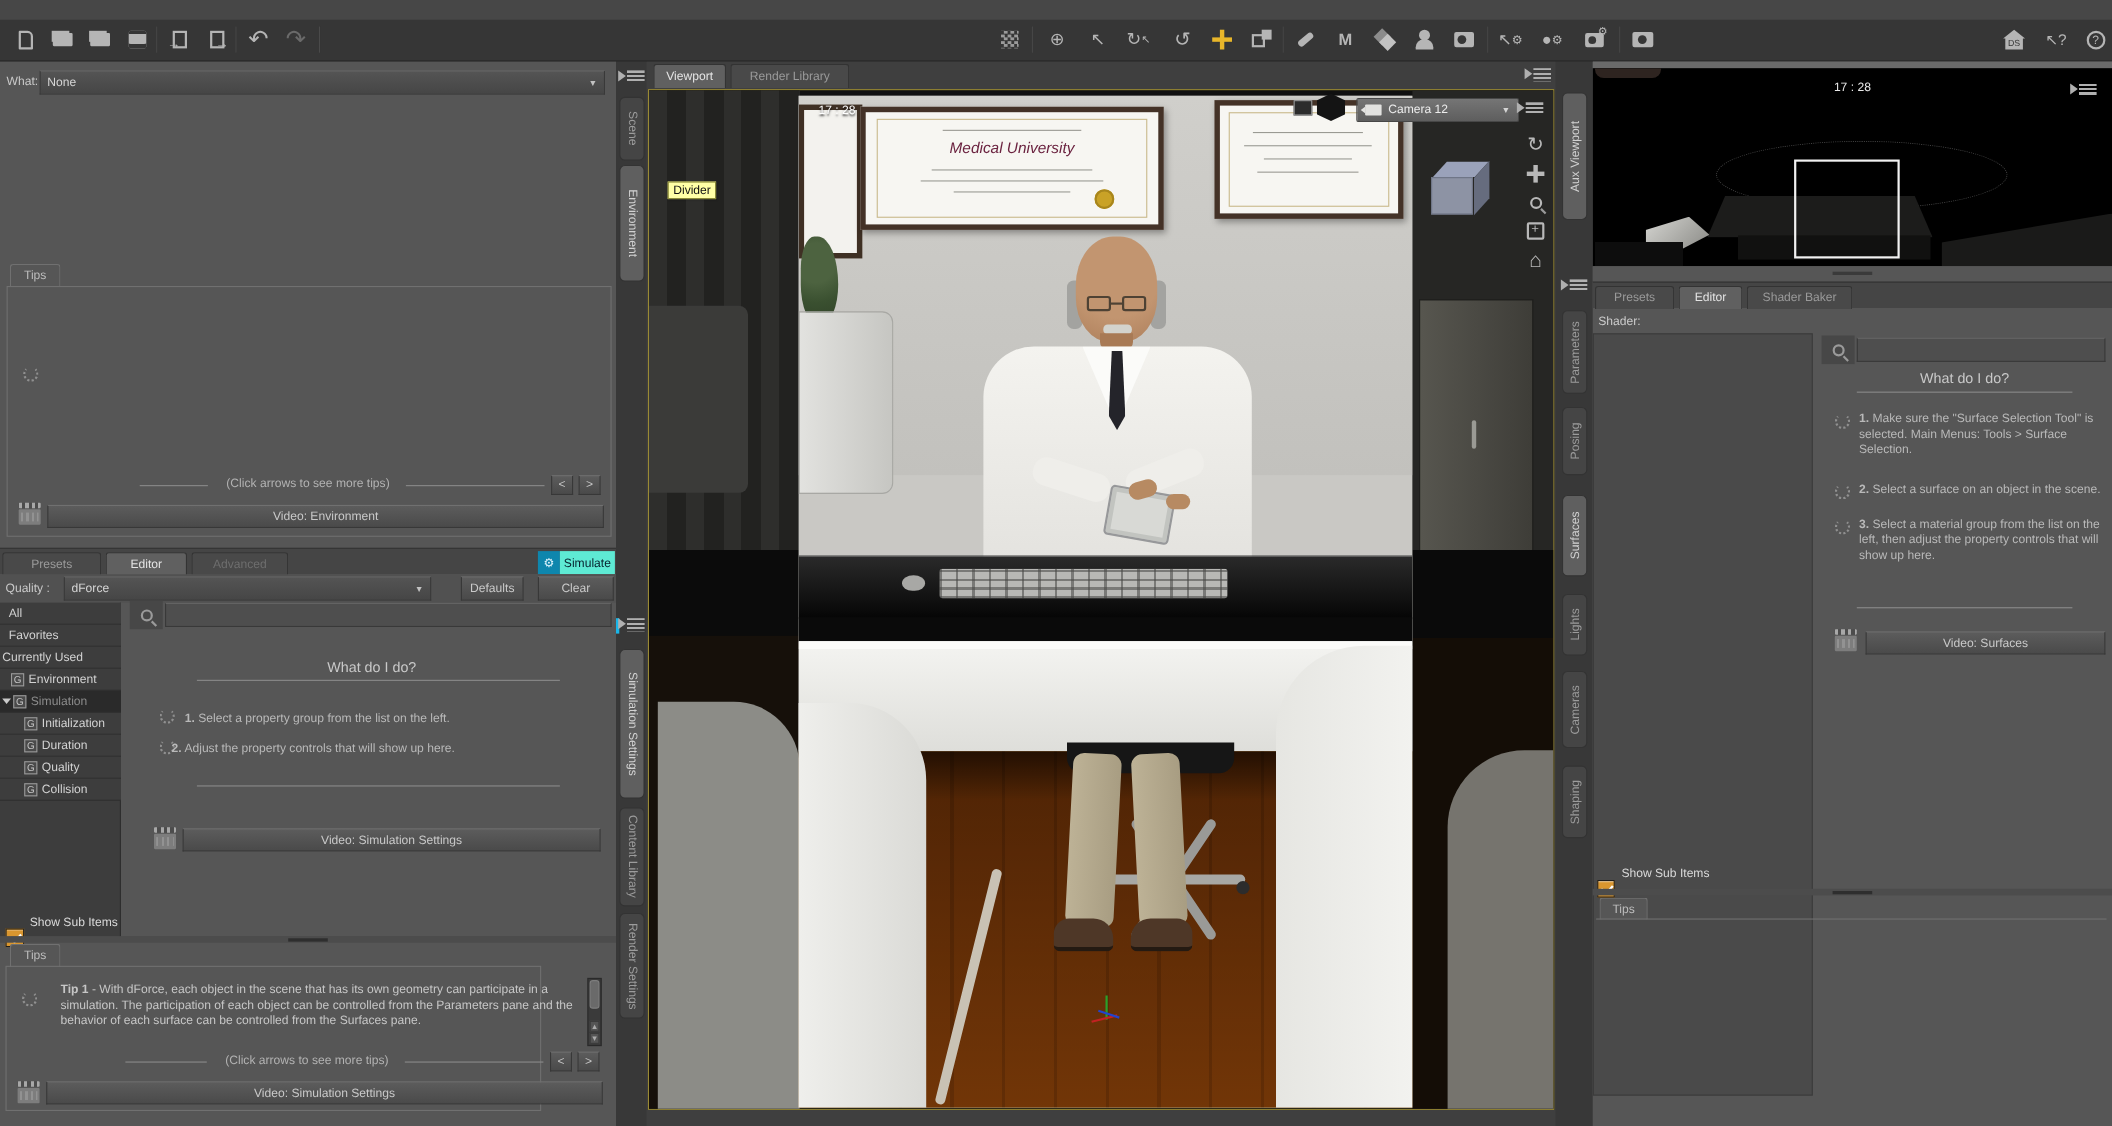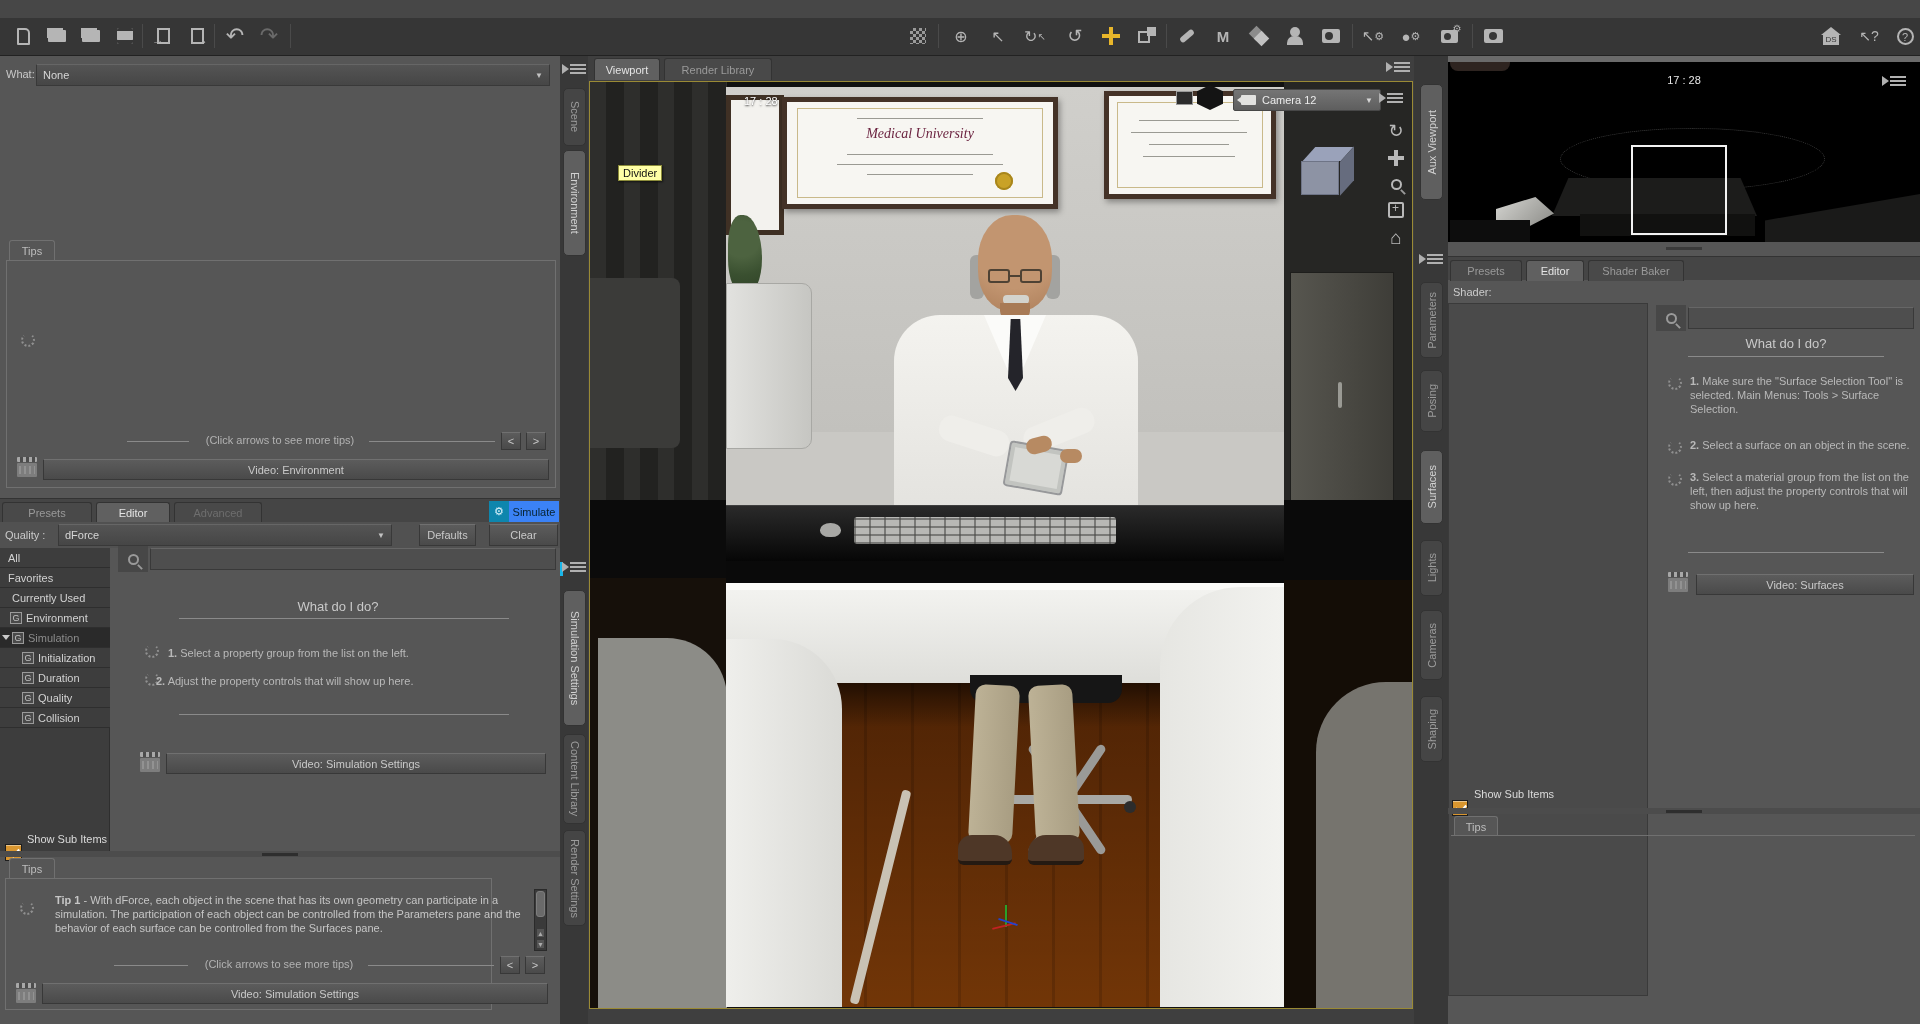--- a/index.html
+++ b/index.html
@@ -68,21 +68,21 @@
   .canvas { background:#101010; border:1px solid #9a8a35; overflow:hidden; }
   .frame { position:absolute; overflow:hidden; background:#c9c8c4; }
   .navico { position:absolute; color:#b8b8b8; display:flex; align-items:center; justify-content:center; }
   .iframe-box { width:16px; height:16px; border:2px solid #b8b8b8; border-radius:2px; position:relative; }
   .iframe-box::after { content:'+'; position:absolute; left:2px; top:-3px; color:#b8b8b8; font-size:12px; }
   .tooltipy { background:#ffffa6; border:1px solid #8c8c3a; color:#111; padding:1px 4px; box-shadow:1px 1px 2px rgba(0,0,0,.6); }
 
   .scroll { background:#3a3a3a; border:1px solid #2a2a2a; }
   .thumb { background:#6a6a6a; border:1px solid #7d7d7d; border-radius:3px; }
   .sarr { color:#aaa; font-size:7px; text-align:center; line-height:9px; background:#555; border:1px solid #3a3a3a; }
-  .cert-text { font-family:Liberation Serif, serif; font-style:italic; color:#6b2340; text-align:center; }
+  .cert-text { font-family:Liberation Sans, sans-serif; font-style:italic; color:#6b2340; text-align:center; }
   .certline { position:absolute; background:#9a9a93; height:1px; }
 </style>
 </head>
 <body>
 
 <div class="app">
 
 
   <div class="abs toolbar">
     <div class="tbi" style="left:10px">
@@ -200,42 +200,42 @@
       <div class="abs clap" style="left:10px;top:202px"></div>
       <div class="abs btn" style="left:36px;top:198px;width:506px;height:21px">Video: Environment</div>
     </div>
 
     <div class="abs" style="left:0;top:442px;width:560px;height:24px;background:#454545;border-top:1px solid #333">
       <div class="ptab" style="left:2px;top:3px;width:90px">Presets</div>
       <div class="ptab active" style="left:96px;top:3px;width:74px">Editor</div>
       <div class="ptab disabled" style="left:174px;top:3px;width:88px">Advanced</div>
       <div class="abs" style="left:489px;top:2px;width:70px;height:21px;display:flex">
         <span style="width:20px;background:#0e86ad;display:flex;align-items:center;justify-content:center;color:#d9f2fb;font-size:11px">⚙</span>
-        <span style="flex:1;background:#3b82f6;color:#07222e;display:flex;align-items:center;justify-content:center">Simulate</span>
+        <span style="flex:1;background:#5eead4;color:#07222e;display:flex;align-items:center;justify-content:center">Simulate</span>
       </div>
     </div>
     <div class="abs" style="left:0;top:466px;width:560px;height:26px;background:#515151">
       <span class="abs" style="left:5px;top:7px;color:#c9c9c9">Quality :</span>
       <div class="abs dd" style="left:58px;top:2px;width:334px;height:22px">
         <span>dForce</span>
         <span class="arr">▼</span>
       </div>
       <div class="abs btn" style="left:419px;top:2px;width:57px;height:22px">Defaults</div>
       <div class="abs btn" style="left:489px;top:2px;width:69px;height:22px">Clear</div>
     </div>
 
     <div class="abs" style="left:0;top:492px;width:110px;height:304px;background:#3d3d3d;border-right:1px solid #2e2e2e">
       <div class="prow" style="top:0">
           <span style="margin-left:8px">All</span>
         </div>
       <div class="prow" style="top:20px">
           <span style="margin-left:8px">Favorites</span>
         </div>
       <div class="prow" style="top:40px">
-          <span style="margin-left:12px">Currently Used</span>
+          <span style="margin-left:2px">Currently Used</span>
         </div>
       <div class="prow" style="top:60px">
           <span style="width:10px"></span>
           <span class="gico"></span>
           <span>Environment</span>
         </div>
       <div class="prow sel" style="top:80px">
           <span class="exp"></span>
           <span class="gico"></span>
           <span>Simulation</span>
@@ -422,21 +422,21 @@
         <div class="abs" style="left:150px;top:700px;width:9px;height:220px;background:#c9c2b4;border-radius:4px;transform:rotate(14deg)"></div>
         <div class="abs" style="left:434px;top:500px;width:124px;height:420px;background:linear-gradient(90deg,#e6e6e2,#f2f2ef);border-radius:80px 0 0 0"></div>
 
         <div class="abs" style="left:279px;top:818px;width:2px;height:22px;background:#2aa02a"></div>
         <div class="abs" style="left:266px;top:838px;width:24px;height:2px;background:#c22222;transform:rotate(-14deg)"></div>
         <div class="abs" style="left:272px;top:834px;width:20px;height:2px;background:#2244cc;transform:rotate(18deg)"></div>
 
         <div class="abs" style="left:18px;top:8px;color:#fff;text-shadow:0 1px 2px rgba(0,0,0,.8)">17 : 28</div>
       </div>
 
-      <div class="abs tooltipy" style="left:28px;top:83px">Divider</div>
+      <div class="abs tooltipy" style="left:17px;top:83px">Divider</div>
 
       <div class="abs" style="left:586px;top:9px;width:17px;height:14px;border:1px solid #9a9a9a;background:#2c2c2c"></div>
       <div class="abs" style="left:607px;top:3px;width:26px;height:25px;background:#141414;clip-path:polygon(50% 0,100% 25%,100% 75%,50% 100%,0 75%,0 25%)"></div>
       <div class="abs" style="left:643px;top:7px;width:148px;height:22px;background:linear-gradient(#757575,#5e5e5e);border:1px solid #474747;border-radius:2px;display:flex;align-items:center;padding:0 7px;gap:6px">
         <span style="position:relative;width:15px;height:10px;background:#e2e2e0;border-radius:1px;flex:0 0 auto">
             <span style="position:absolute;left:-4px;top:2px;border-top:3px solid transparent;border-bottom:3px solid transparent;border-right:4px solid #e2e2e0"></span>
           </span>
         <span style="color:#ececec">Camera 12</span>
         <span style="margin-left:auto;font-size:8px;color:#d5d5d5">▼</span>
       </div>

